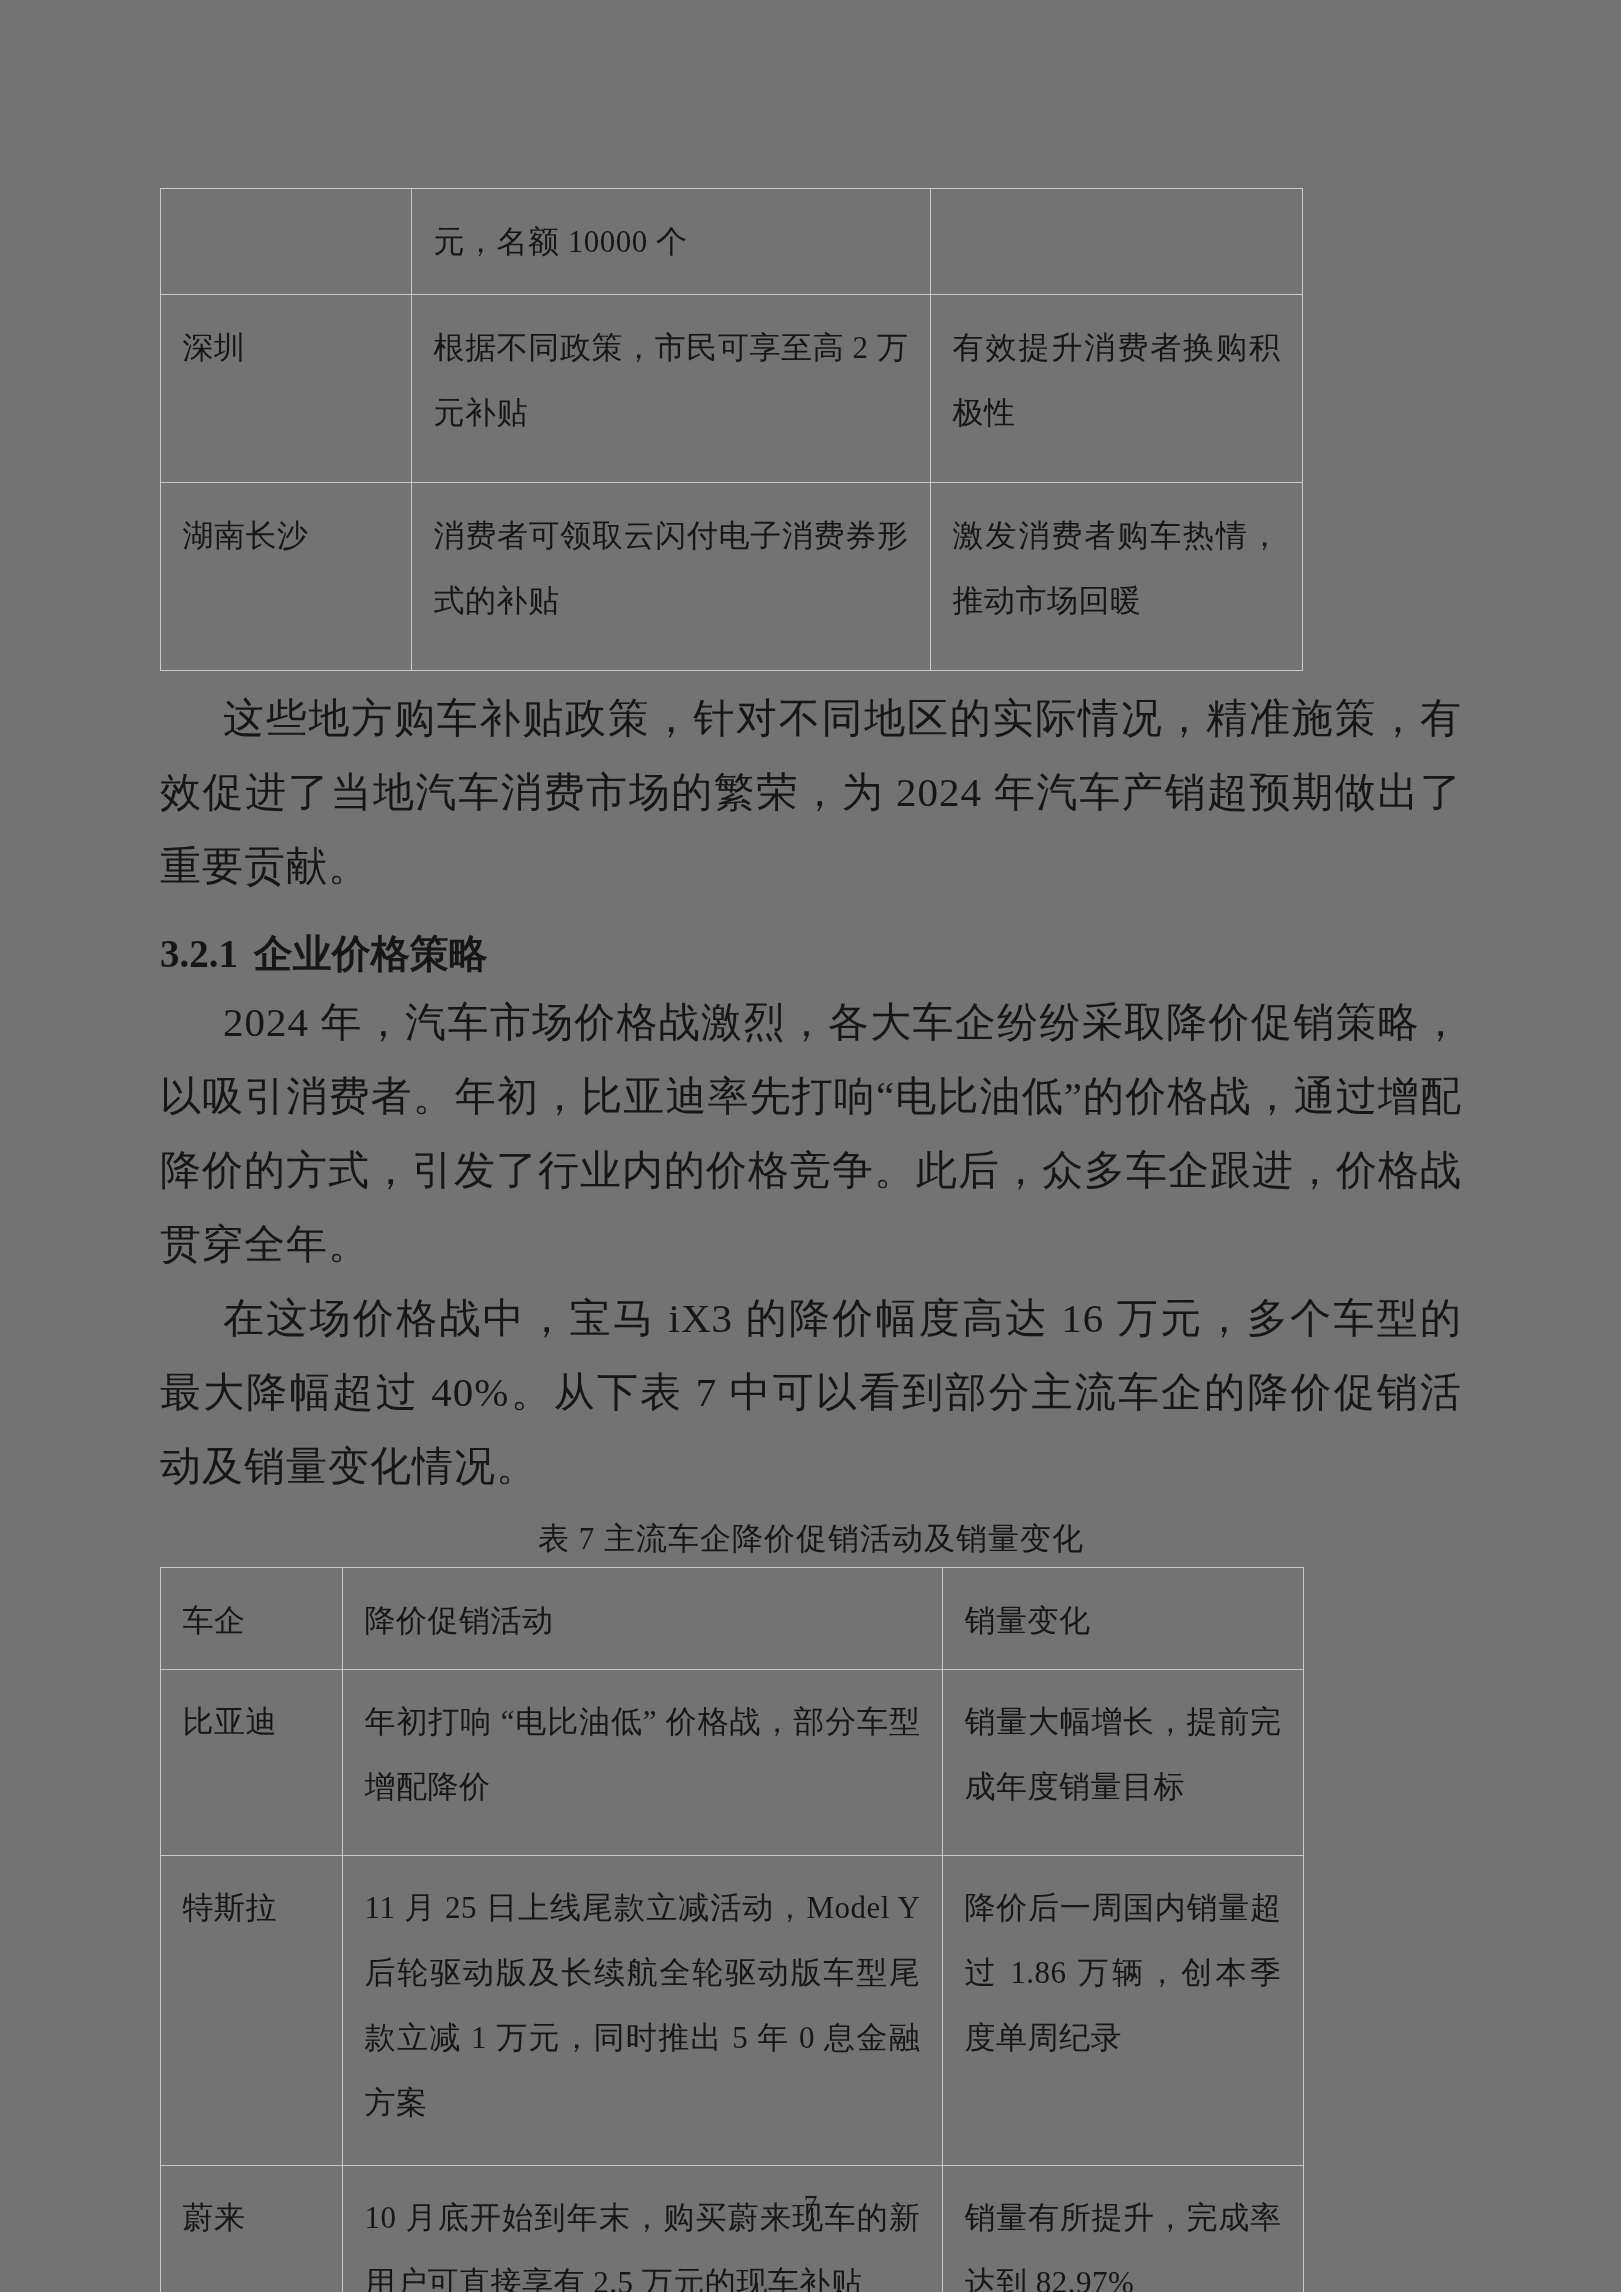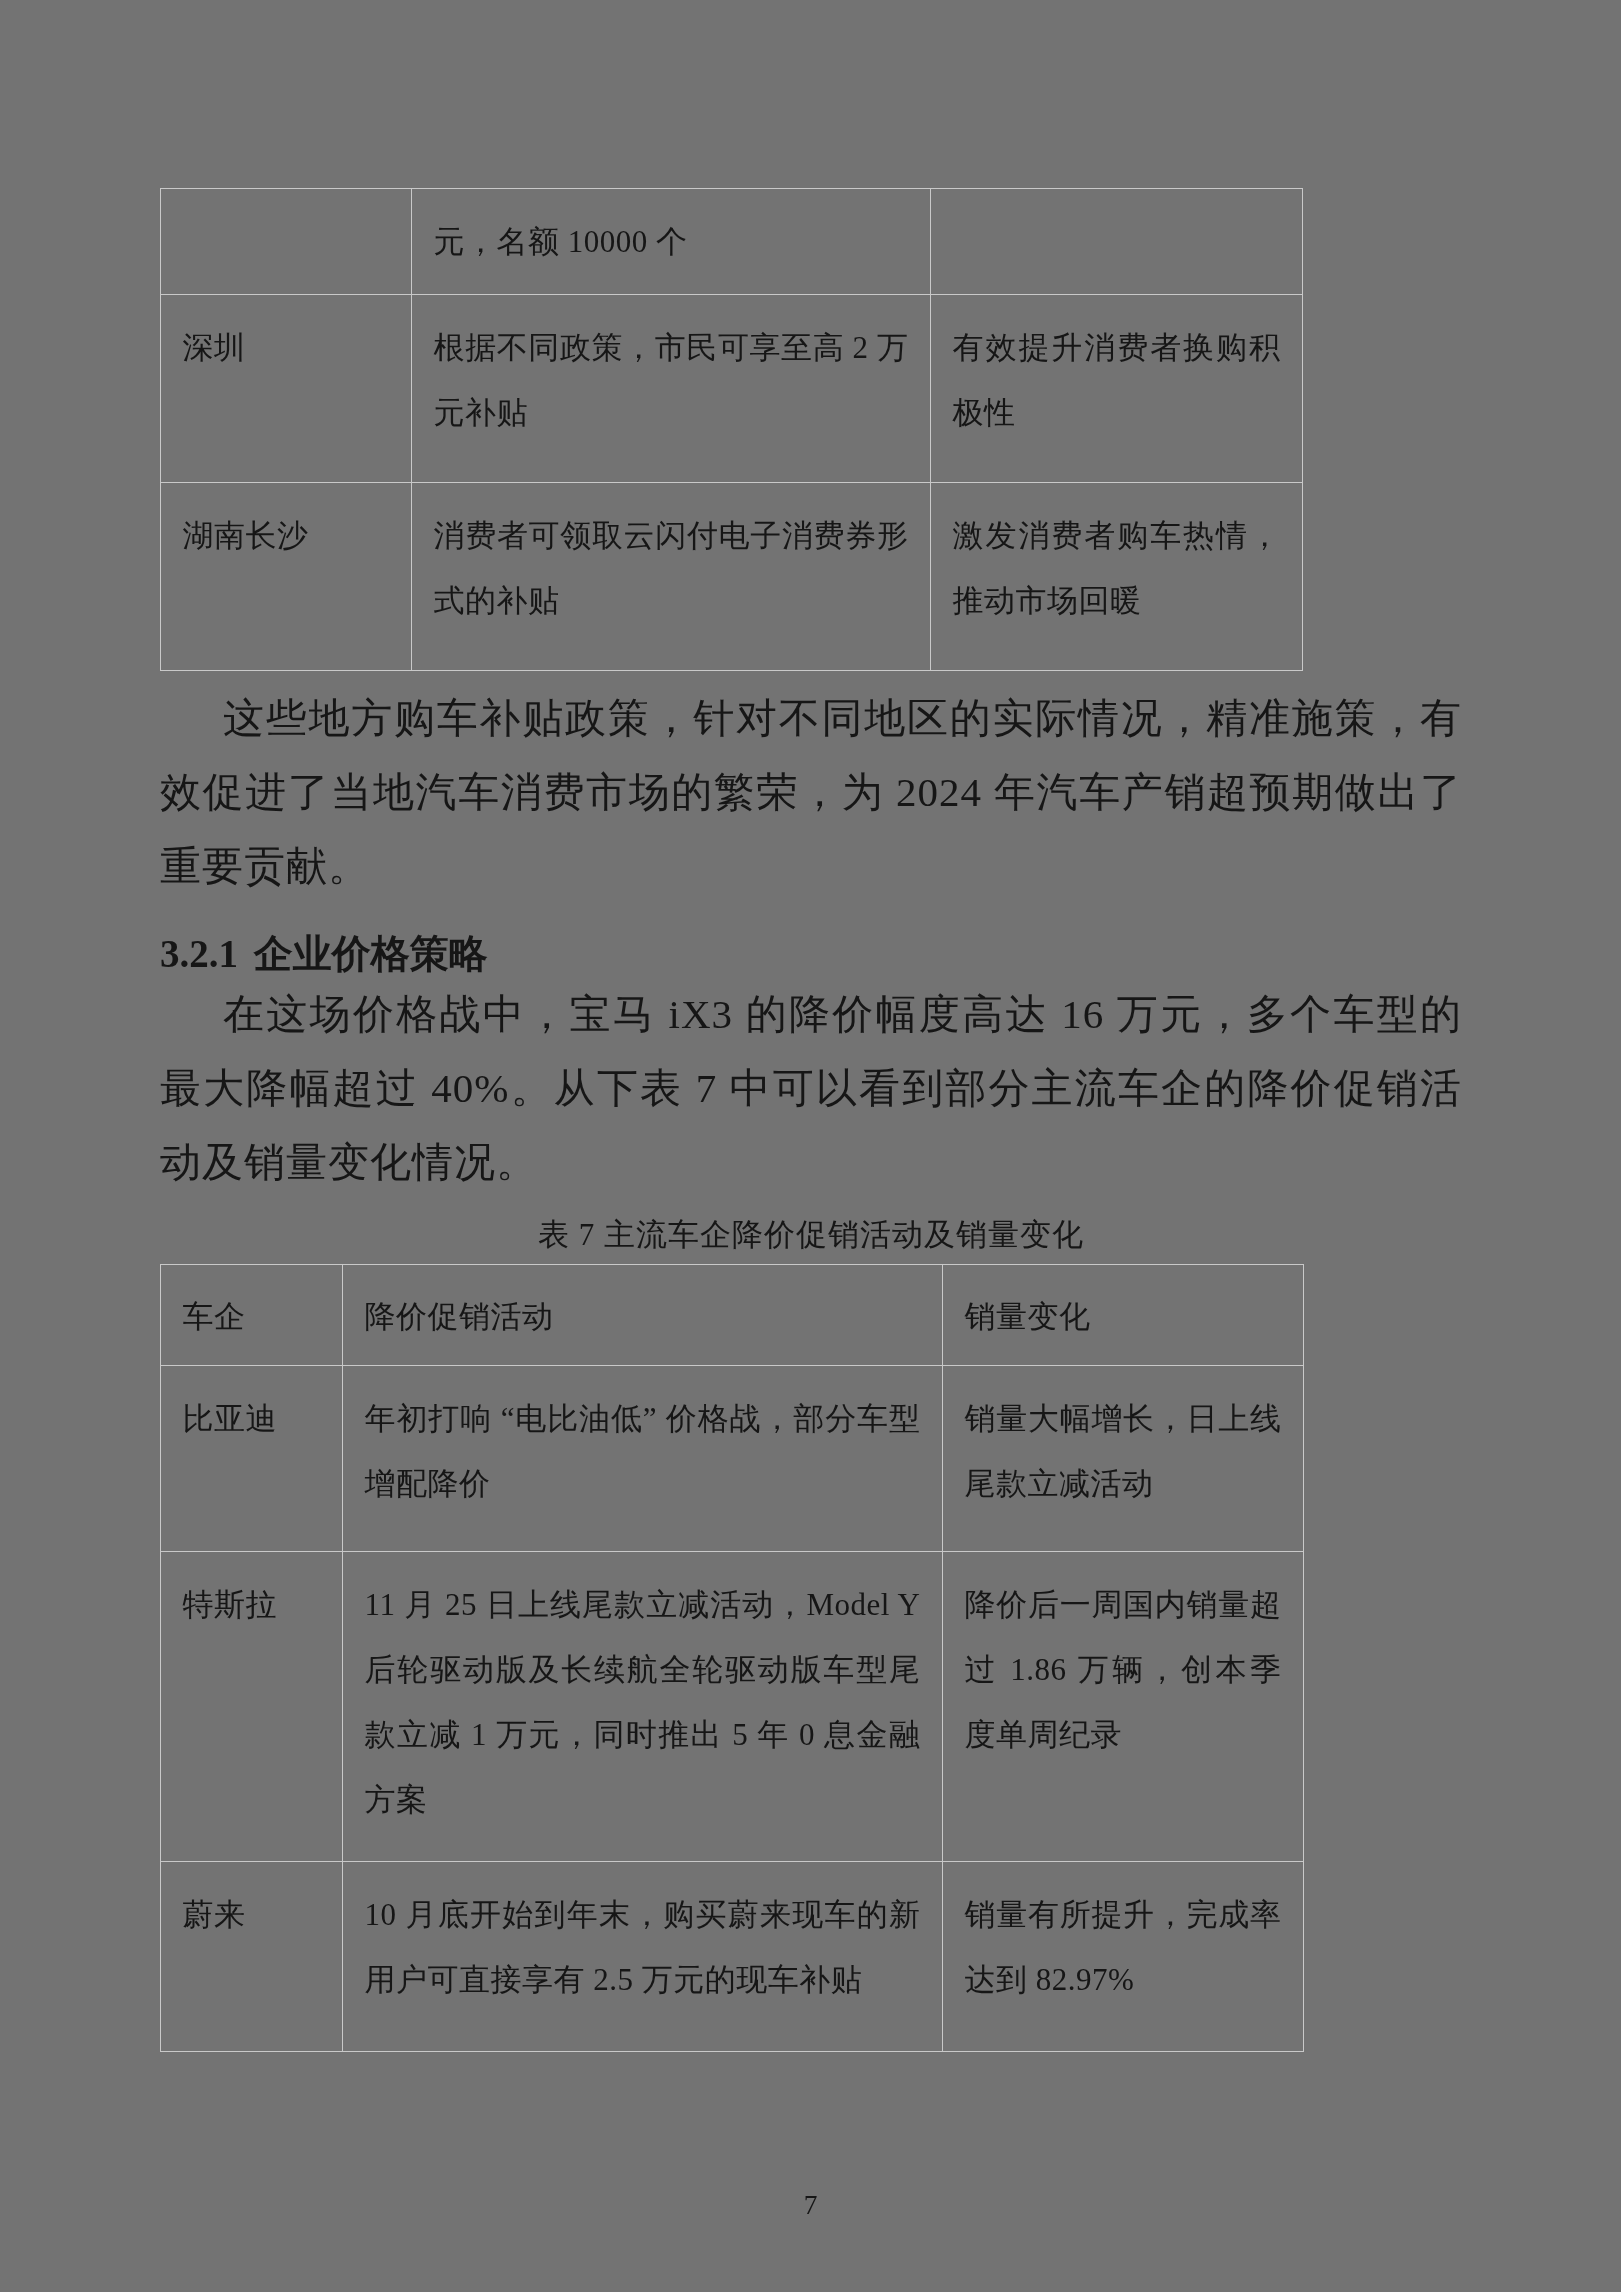--- a/index.html
+++ b/index.html
@@ -119,41 +119,42 @@
     </tbody>
   </table>
 
   <p class="para">这些地方购车补贴政策，针对不同地区的实际情况，精准施策，有效促进了当地汽车消费市场的繁荣，为 2024 年汽车产销超预期做出了重要贡献。</p>
 
 
   <div class="h3">
     <span class="heading-num">3.2.1</span><span class="heading-title">企业价格策略</span>
   </div>
 
+  <p class="para" style="margin-top:7.8px;">2024 年，汽车市场价格战激烈，各大车企纷纷采取降价促销策略，以吸引消费者。年初，比亚迪率先打响“电比油低”的价格战，通过增配降价的方式，引发了行业内的价格竞争。此后，众多车企跟进，价格战贯穿全年。</p>
 
   <p class="para" style="margin-top:0;">在这场价格战中，宝马 iX3 的降价幅度高达 16 万元，多个车型的最大降幅超过 40%。从下表 7 中可以看到部分主流车企的降价促销活动及销量变化情况。</p>
 
   <div class="table-caption">表 7 主流车企降价促销活动及销量变化</div>
 
   <table class="doc-table">
     <colgroup>
       <col style="width:182px">
       <col style="width:600px">
       <col style="width:361px">
     </colgroup>
     <tbody>
       <tr class="t7-head">
         <th style="text-align:left;">车企</th>
         <th style="text-align:left;">降价促销活动</th>
         <th style="text-align:left;">销量变化</th>
       </tr>
       <tr class="t7-row-a">
         <td>比亚迪</td>
         <td>年初打响 “电比油低” 价格战，部分车型增配降价</td>
-        <td>销量大幅增长，日上线尾款立减活动</td>
+        <td>销量大幅增长，提前完成年度销量目标</td>
       </tr>
       <tr class="t7-row-b">
         <td>特斯拉</td>
         <td>11 月 25 日上线尾款立减活动，Model Y 后轮驱动版及长续航全轮驱动版车型尾款立减 1 万元，同时推出 5 年 0 息金融方案</td>
         <td>降价后一周国内销量超过 1.86 万辆，创本季度单周纪录</td>
       </tr>
       <tr class="t7-row-c">
         <td>蔚来</td>
         <td>10 月底开始到年末，购买蔚来现车的新用户可直接享有 2.5 万元的现车补贴</td>
         <td>销量有所提升，完成率达到 82.97%</td>

